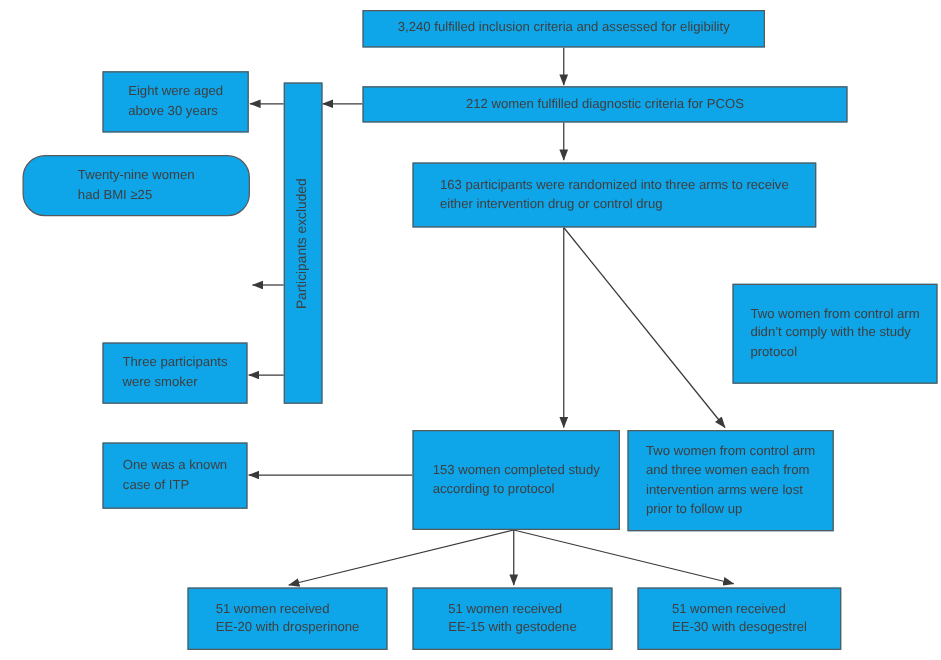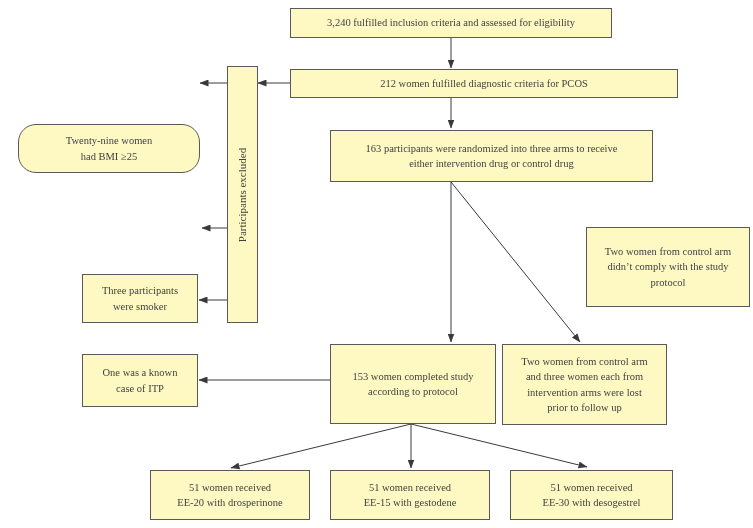--- a/index.html
+++ b/index.html
@@ -19,31 +19,30 @@
     position: absolute;
     left: 0; top: 0;
     width: 753px;
     height: 528px;
     pointer-events: none;
   }
   .fbox {
     position: absolute;
     box-sizing: border-box;
     border: 1px solid #595959;
-    background: #fef9c3;
+    background: #0ea5e9;
     color: #3f3f3f;
     font-size: 10.5px;
     line-height: 1.45;
     display: flex;
     align-items: center;
     justify-content: center;
-    text-align: center;
+    text-align: left;
     white-space: pre-line;
     padding: 1px 2px;
-    font-family: Liberation Serif, serif;
   }
   .vbox-label {
     position: absolute;
     left: 50%;
     top: 50%;
     transform: translate(-50%, -50%) rotate(-90deg);
     white-space: nowrap;
     font-size: 11px;
     color: #3f3f3f;
   }
@@ -79,20 +78,22 @@
 
   <div class="fbox" style="left:290px; top:69px; width:388px; height:29px;">212 women fulfilled diagnostic criteria for PCOS</div>
 
   <div class="fbox" style="left:290px; top:130px; width:323px; height:52px;margin-left:40px;">163 participants were randomized into three arms to receive
 either intervention drug or control drug</div>
 
   <div class="fbox" style="left:227px; top:66px; width:31px; height:257px;">
     <span class="vbox-label">Participants excluded</span>
   </div>
 
+  <div class="fbox" style="left:82px; top:57px; width:117px; height:49px;">Eight were aged
+above 30 years</div>
 
   <div class="fbox" style="left:18px; top:124px; width:182px; height:49px;border-radius:18px;">Twenty-nine women
 had BMI ≥25</div>
 
 
   <div class="fbox" style="left:82px; top:354px; width:116px; height:53px;">One was a known
 case of ITP</div>
 
   <div class="fbox" style="left:82px; top:274px; width:116px; height:49px;">Three participants
 were smoker</div>

